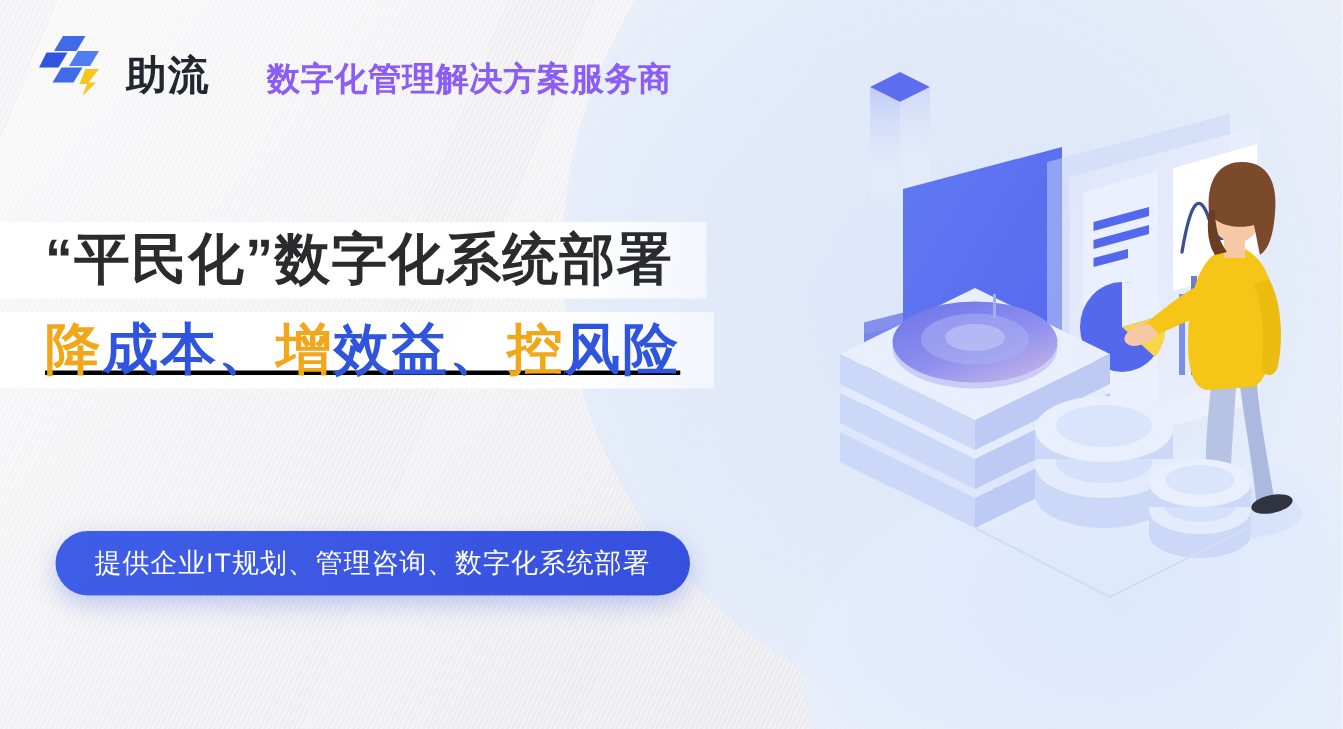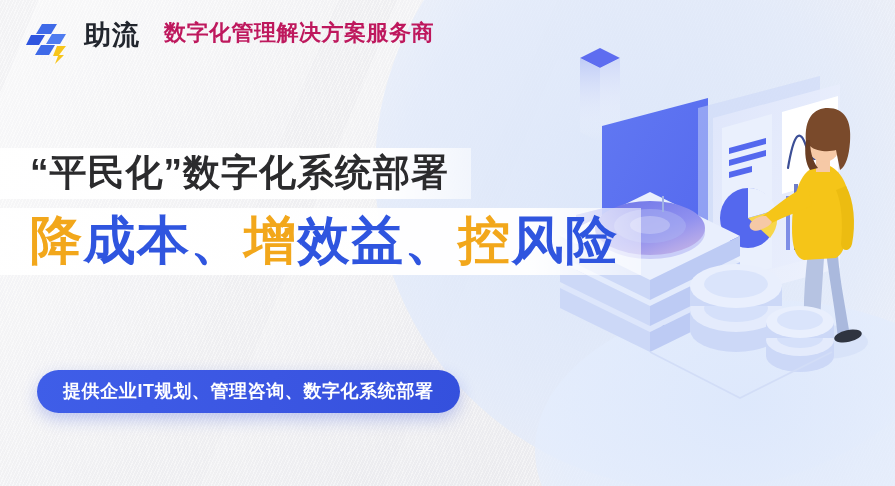--- a/index.html
+++ b/index.html
@@ -72,38 +72,38 @@
         rgba(238,243,253,.30) 85%,
         rgba(243,243,245,0) 100%);
   }
 
   
   .header {
     position: absolute;
     left: 26px;
     top: 22px;
     display: flex;
-    align-items: flex-start;
+    align-items: flex-end;
     gap: 14px;
     z-index: 40;
   }
   .logo-mark { width: 44px; height: 42px; display:block; }
   .logo-word {
     font-size: 27px;
     font-weight: 700;
     color: #22262e;
     letter-spacing: 1px;
     line-height: 1;
   }
   .header-sub {
     font-size: 22px;
     font-weight: 700;
-    color: #be185d;
+    color: #8b5cf6;
     letter-spacing: .5px;
-    margin-left: 10px;
+    margin-left: 24px;
     line-height: 1;
   }
 
   
   .headline-wrap {
     position: absolute;
     left: 0;
     top: 148px;
     z-index: 35;
   }
@@ -117,39 +117,40 @@
     padding: 5px 22px 7px 30px;
     line-height: 1.06;
   }
   .headline-1 {
     font-size: 37px;
     font-weight: 700;
     color: #2b2b2d;
     letter-spacing: 1px;
   }
   .headline-2 {
-    font-size: 52px;
+    font-size: 37px;
     font-weight: 700;
     letter-spacing: 1.5px;
     margin-top: 9px;
+    text-decoration: underline;
   }
   .hl-accent { color: #f2a71b; }
   .hl-blue   { color: #2f55df; }
 
   
   .pill {
     position: absolute;
     left: 37px;
-    top: 370px;
+    top: 354px;
     padding: 12px 26px 13px 26px;
     border-radius: 999px;
     background: linear-gradient(100deg, #3f5ee8 0%, #3b56e2 55%, #3450dd 100%);
     color: #ffffff;
     font-size: 18px;
-    font-weight: 700;
+    font-weight: 400;
     letter-spacing: .6px;
     line-height: 1;
     box-shadow: 0 6px 16px rgba(52,80,221,.28);
     white-space: nowrap;
     z-index: 36;
   }
 
   
   .illustration {
     position: absolute;

